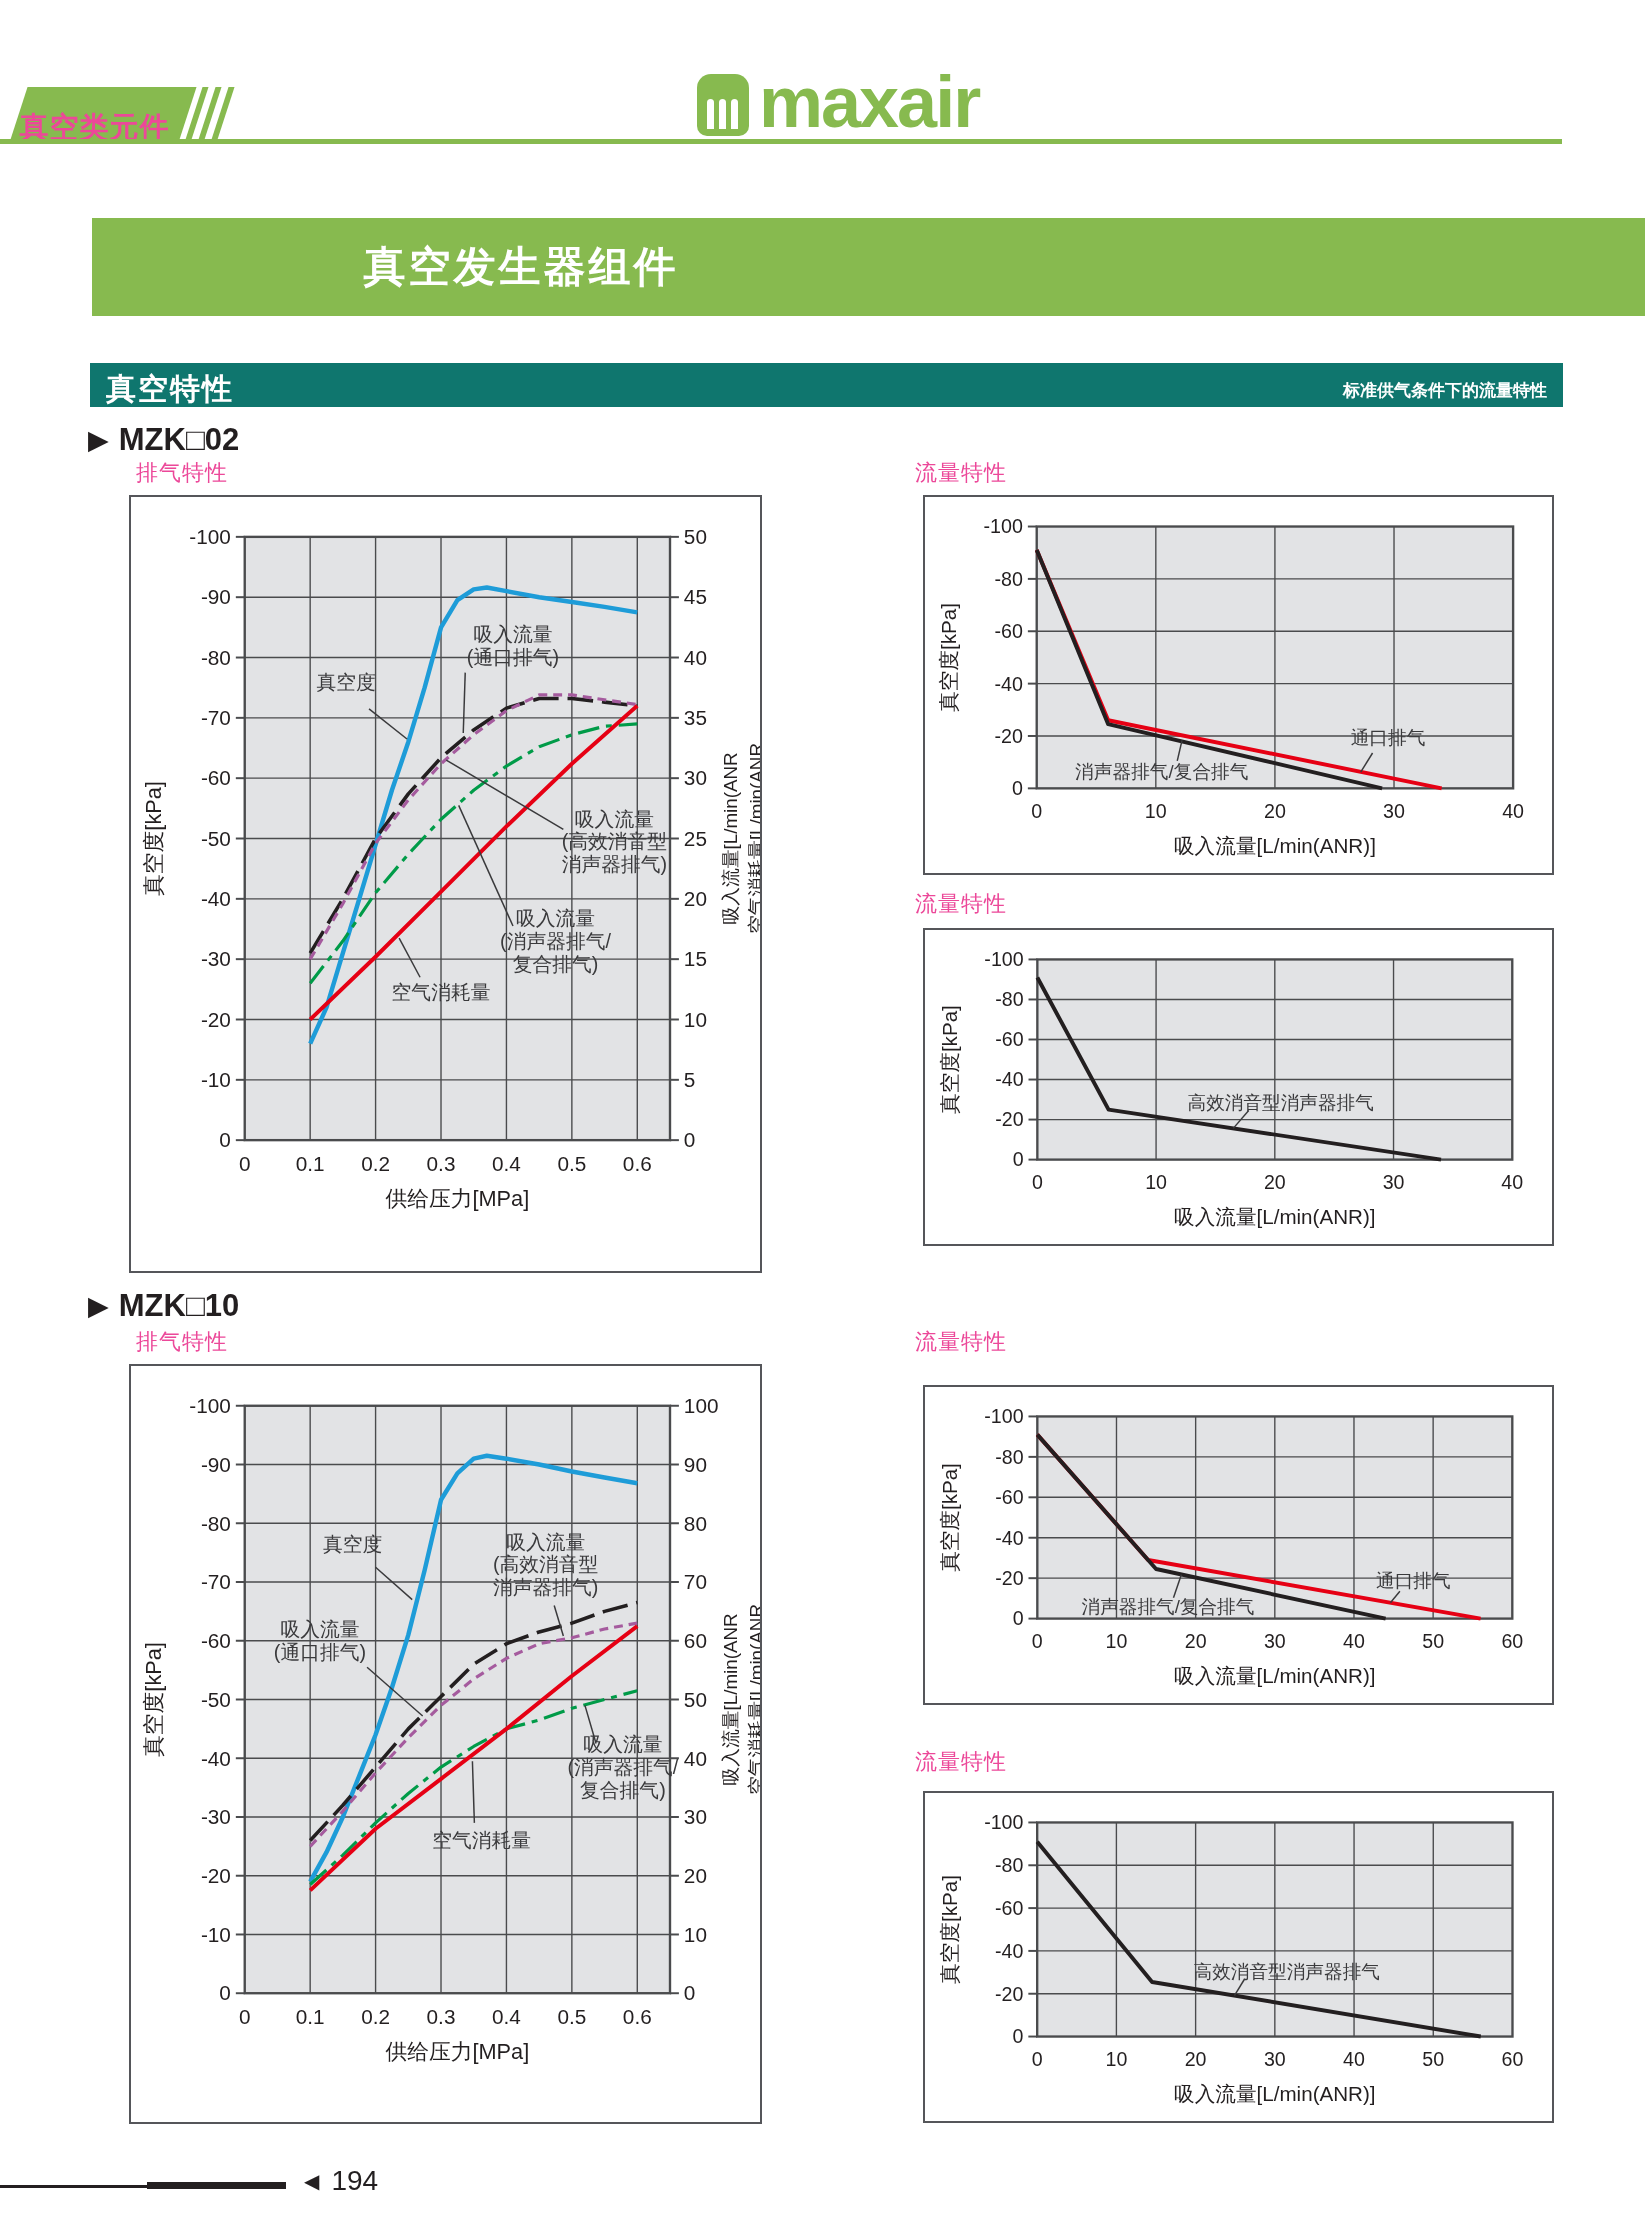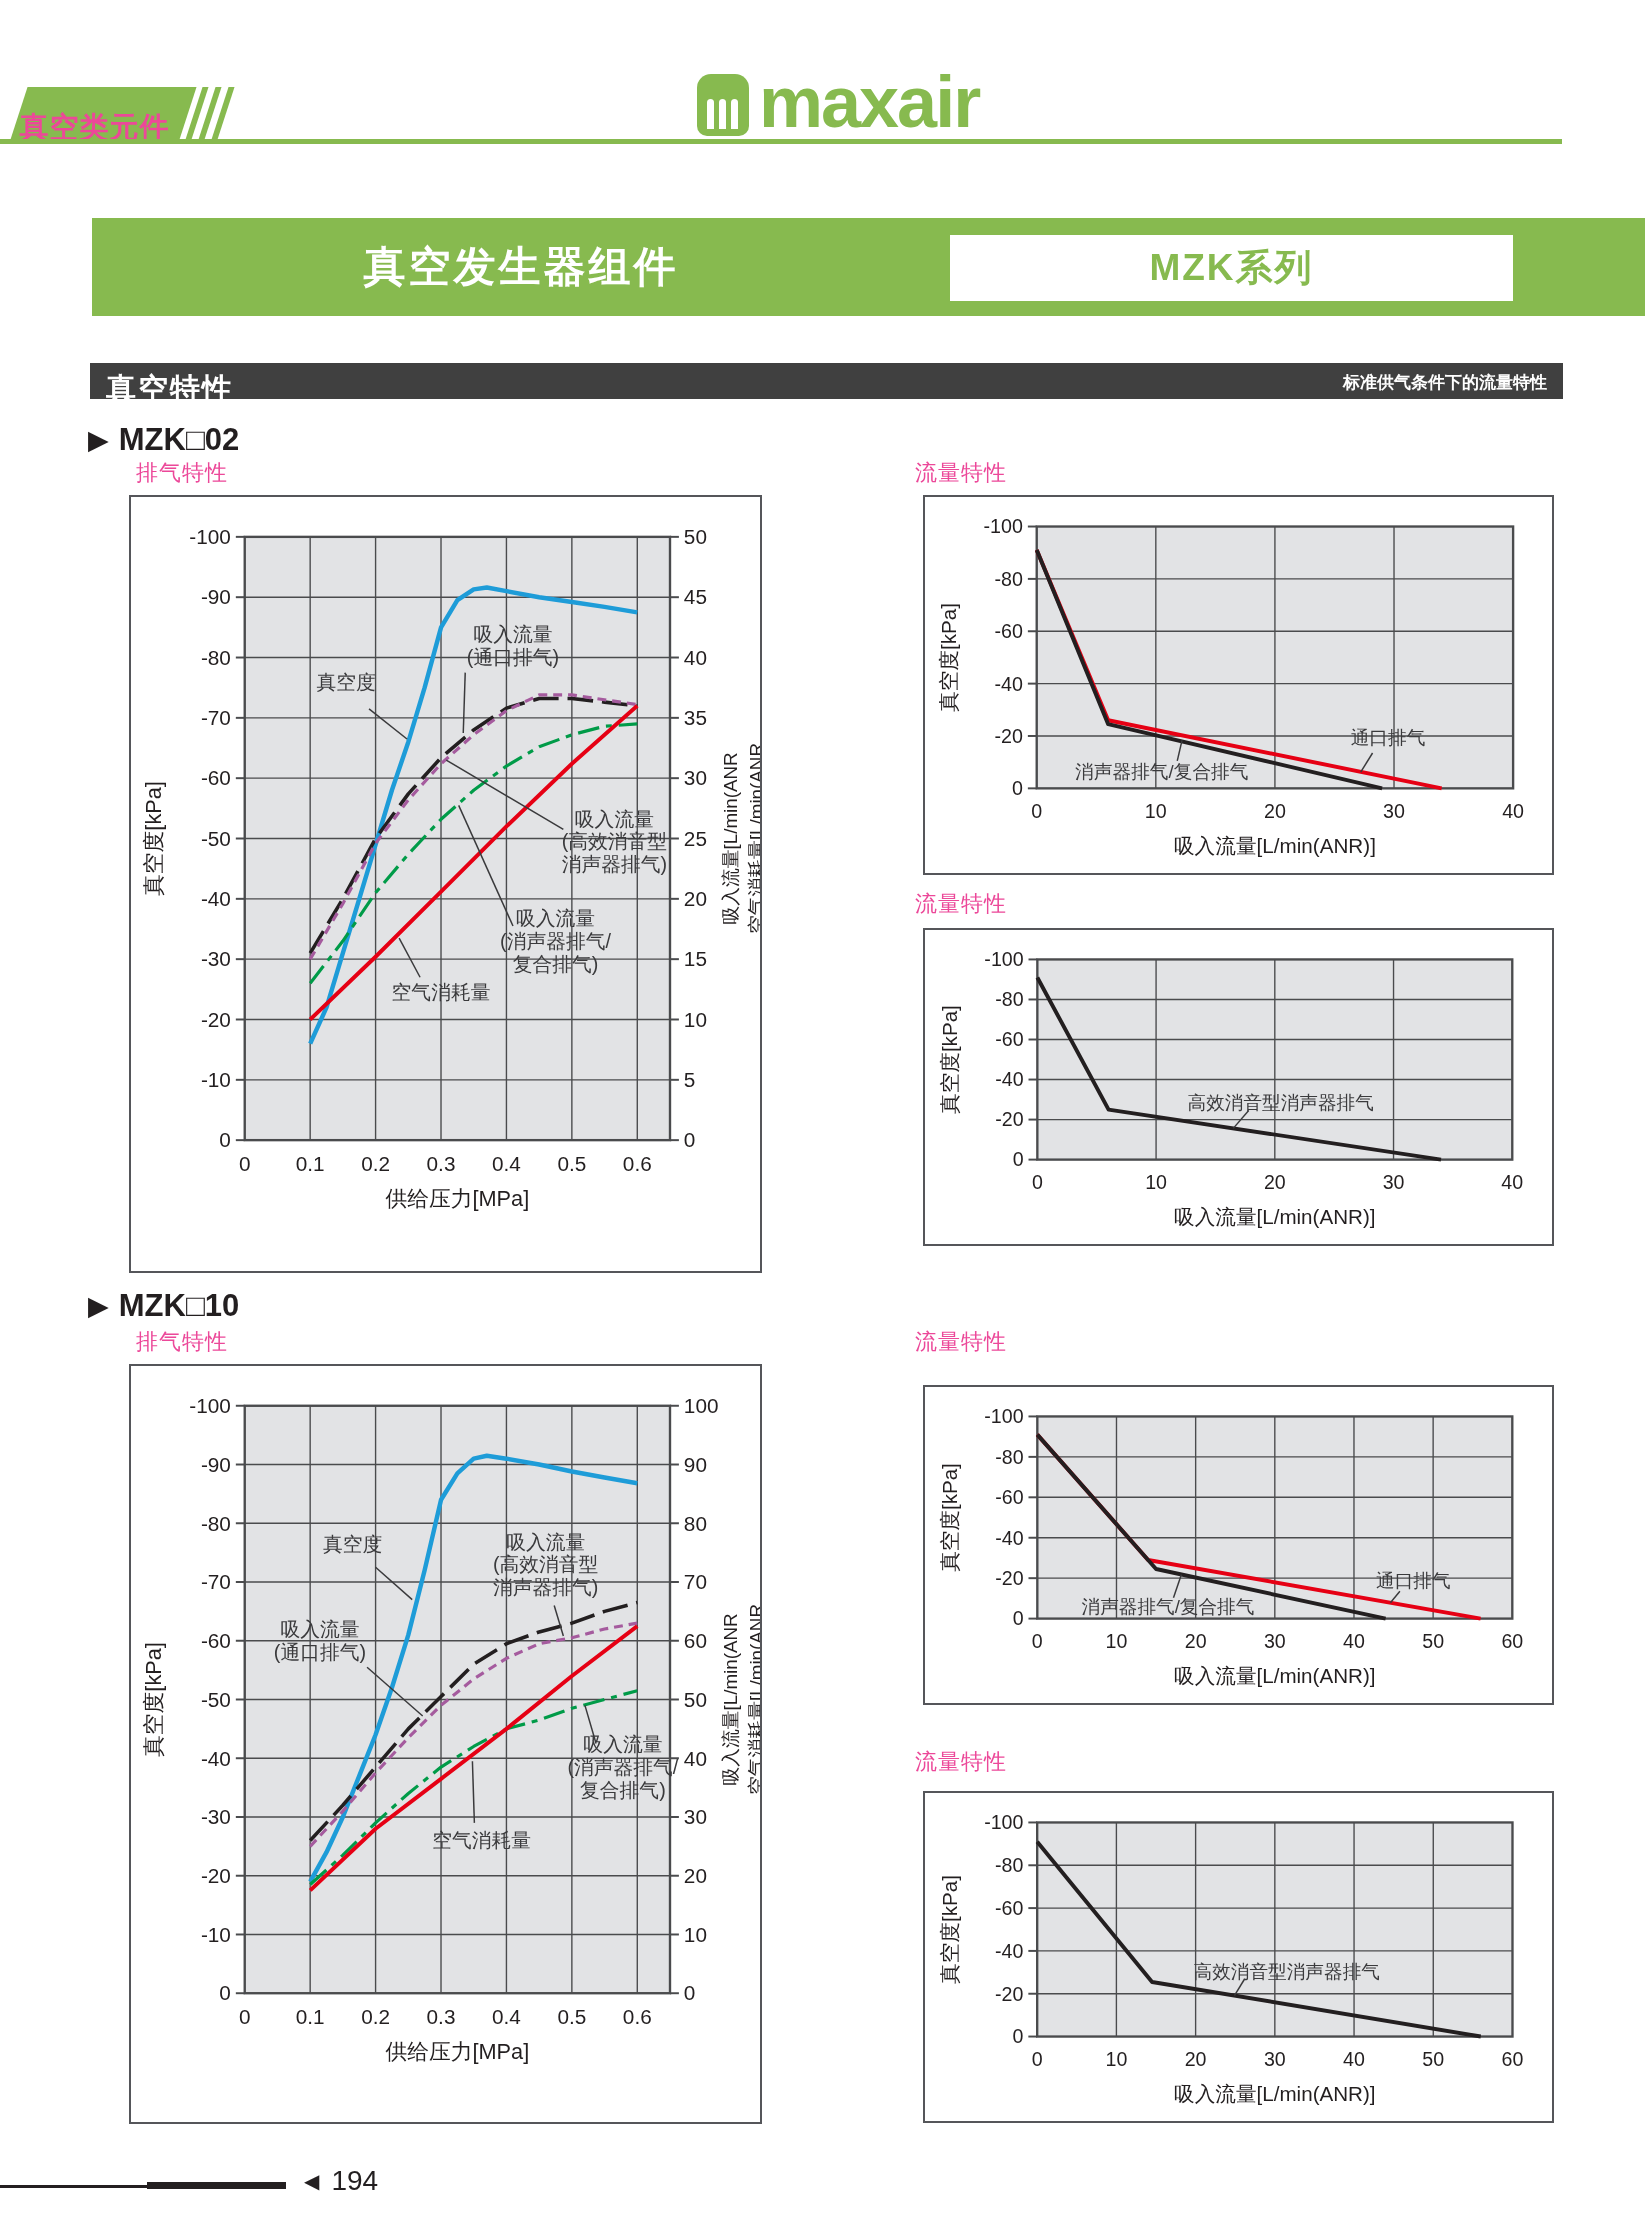--- a/index.html
+++ b/index.html
@@ -22,21 +22,21 @@
   .logo-text{font-size:72px;font-weight:bold;color:#87BA4F;letter-spacing:-2px;line-height:0.95;}
   .head-rule{left:0;top:139px;width:1562px;height:5px;background:#87BA4F;}
   
   .banner{left:92px;top:218px;width:1636px;height:98px;background:#87BA4F;}
   .banner-title{position:absolute;left:0;top:0;width:858px;height:98px;display:flex;align-items:center;justify-content:center;
                 color:#fff;font-size:42px;font-weight:bold;letter-spacing:3px;}
   .series-badge{position:absolute;left:858px;top:17px;width:563px;height:66px;background:#fff;
                 display:flex;align-items:center;justify-content:center;}
   .series-badge span{color:#87BA4F;font-size:37px;font-weight:bold;letter-spacing:2px;}
   
-  .section-bar{left:90px;top:363px;width:1473px;height:36px;background:#404040;}
+  .section-bar{left:90px;top:363px;width:1473px;height:44px;background:#0f766e;}
   .sec-title{position:absolute;left:16px;top:6px;color:#fff;font-size:30px;font-weight:bold;letter-spacing:2px;}
   .sec-note{position:absolute;right:16px;bottom:5px;color:#fff;font-size:17px;font-weight:bold;}
   
   .model-heading{font-size:31px;font-weight:bold;display:flex;align-items:center;gap:10px;}
   .model-heading .tri{font-size:27px;}
   .chart-label{font-size:22px;color:#ec4899;letter-spacing:1px;}
   .chart-box{background:#fff;border:2px solid #55565A;box-sizing:border-box;}
   .chart-box svg{display:block;}
   
   .f-thin{left:0;top:2185px;width:147px;height:3px;background:#231F20;}
@@ -63,23 +63,20 @@
         <i></i>
         <i></i>
         <i></i>
       </span>
     <span class="logo-text">maxair</span>
   </div>
   <div class="abs head-rule"></div>
 
   <div class="abs banner">
     <div class="banner-title">真空发生器组件</div>
-    <div class="series-badge">
-      <span>MZK系列</span>
-    </div>
   </div>
 
   <div class="abs section-bar">
     <span class="sec-title">真空特性</span>
     <span class="sec-note">标准供气条件下的流量特性</span>
   </div>
 
   <div class="abs model-heading" style="left:88px;top:422px;">
     <span class="tri">▶</span>
     <span>MZK□02</span>

